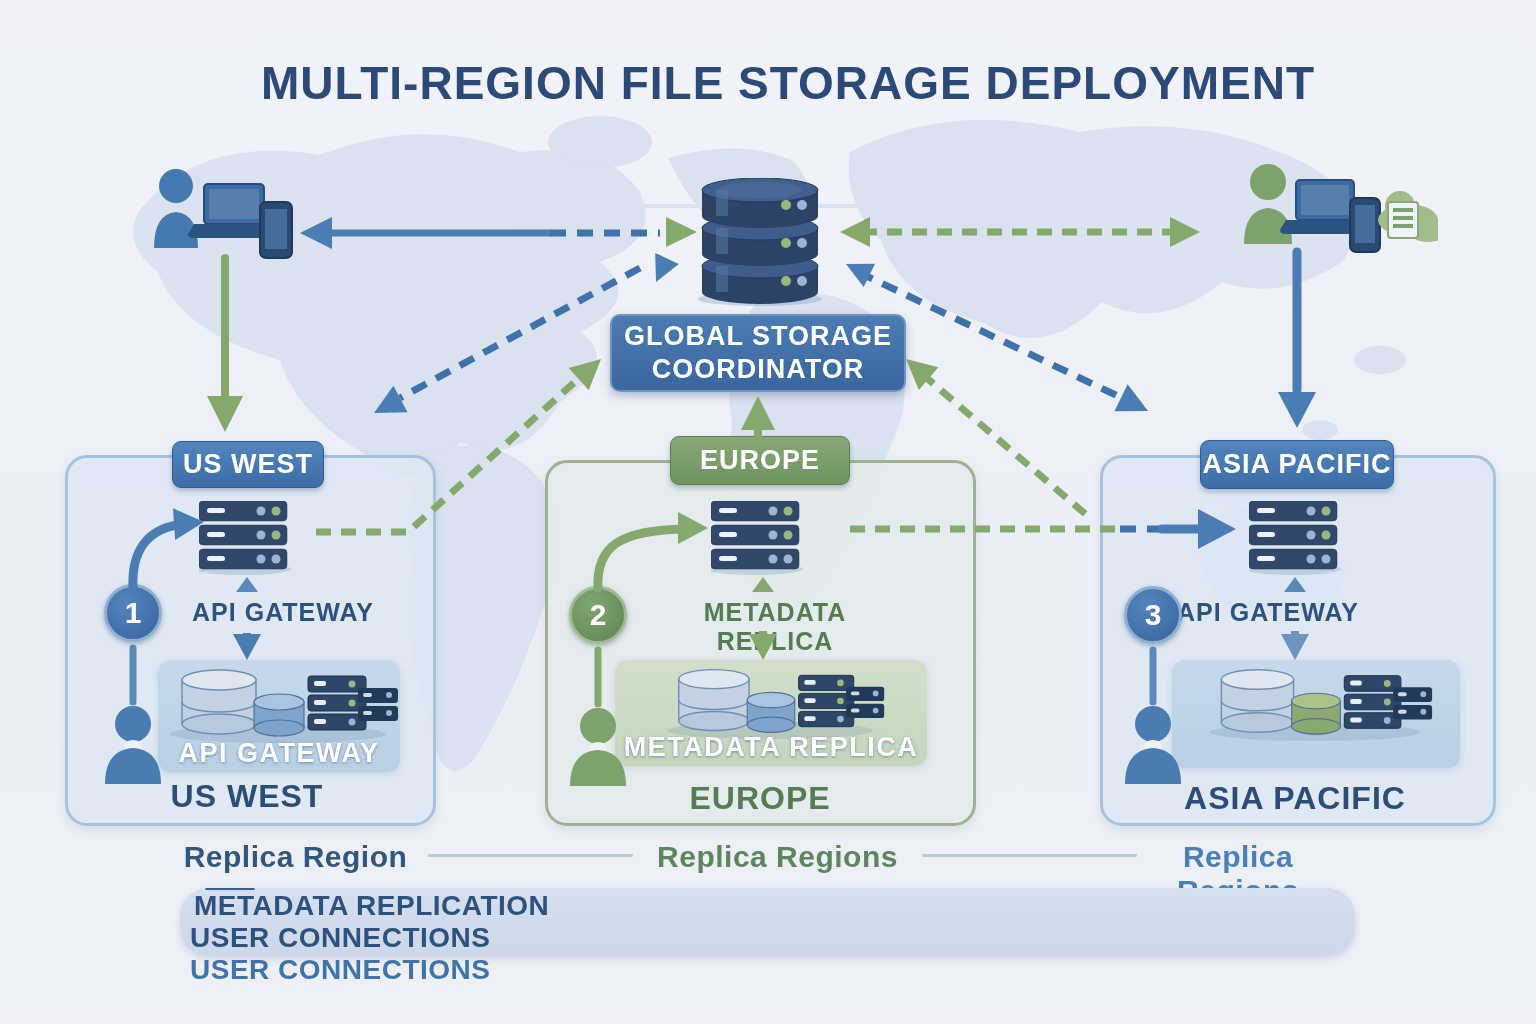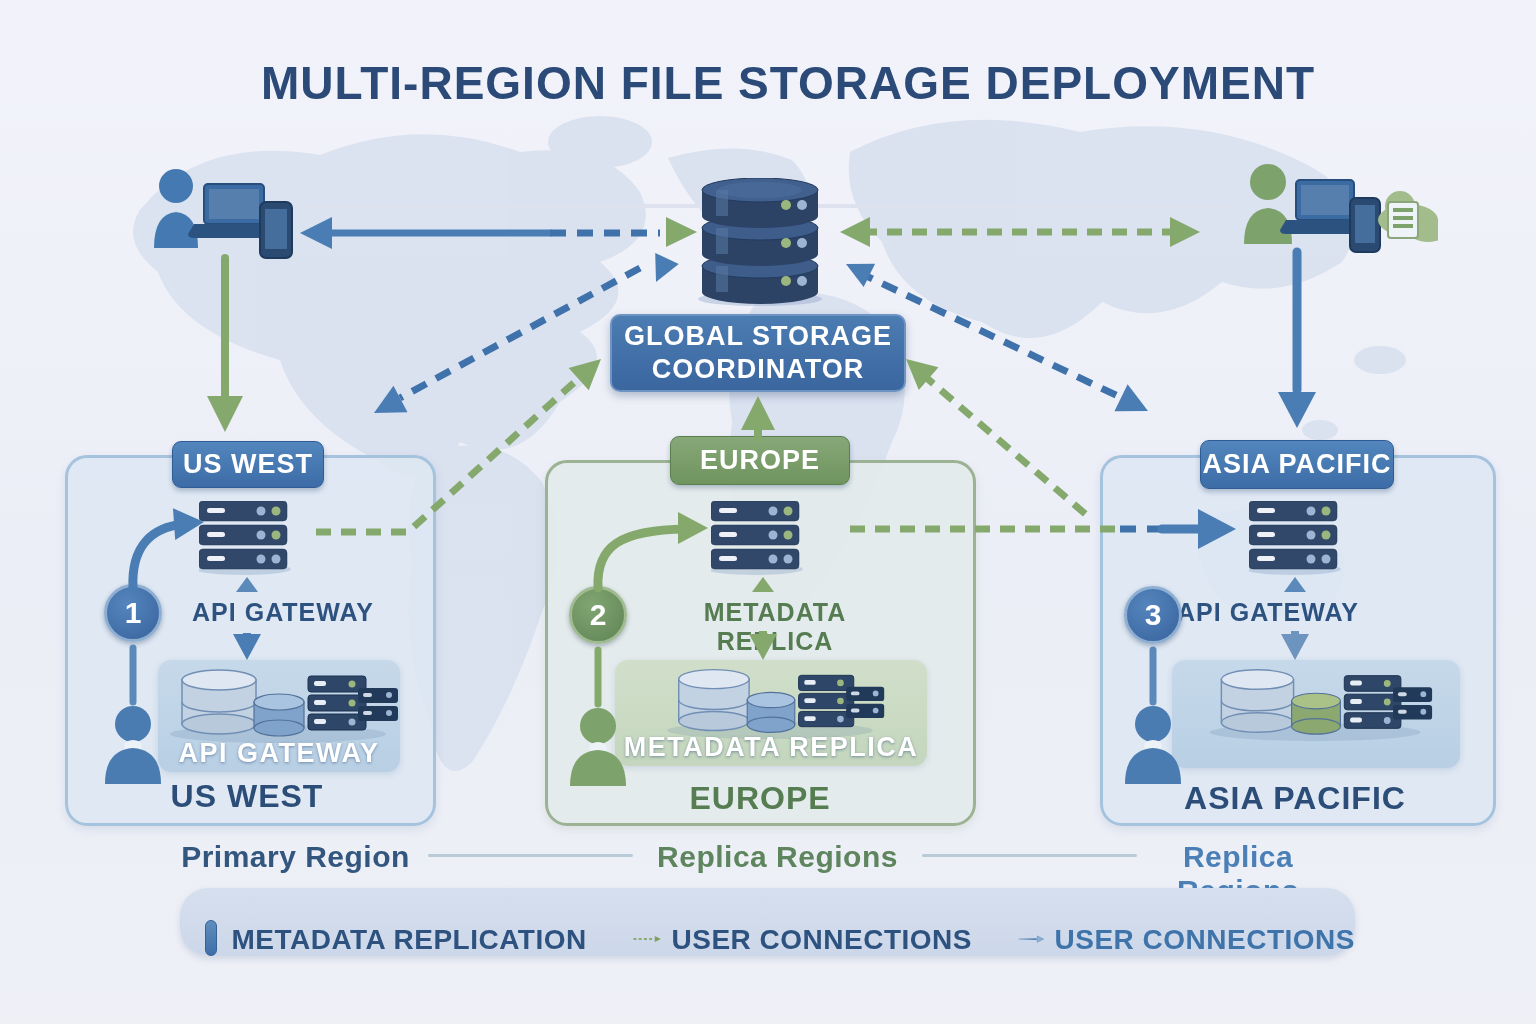--- a/index.html
+++ b/index.html
@@ -113,21 +113,21 @@
   .tl-3{left:1118px;width:240px;color:#4a80b7;}
   .type-line{z-index:3;top:854px;height:3px;background:#b9cbd9;border-radius:2px;}
   .line-1{left:428px;width:205px;}
   .line-2{left:922px;width:215px;}
 
   
   .legend-bar{
     left:180px;top:888px;width:1175px;height:68px;z-index:4;
     background:linear-gradient(180deg,#d6dfee,#ccd7e9);
     border-radius:28px;box-shadow:0 3px 6px rgba(120,140,175,.25);
-    display:flex;align-items:flex-end;
+    display:flex;align-items:flex-start;flex-direction:column;
   }
   .legend-swatch{
     width:48px;height:34px;border-radius:10px;margin-left:25px;
     background:linear-gradient(180deg,#5f8dbd,#3f6fa8);border:1px solid #35629a;
   }
   .legend-text{font-size:28px;font-weight:bold;letter-spacing:.5px;white-space:nowrap;}
   .lt-navy{color:#2d527f;} .lt-blue{color:#3f74ab;}
   .lg-gap1{margin-left:14px;} .lg-gap2{margin-left:46px;} .lg-gap3{margin-left:10px;}
 </style>
 </head>
@@ -329,21 +329,21 @@
   <svg class="abs person person-us" width="64" height="84" viewBox="0 0 64 84">
       <use href="#person-sym"></use>
     </svg>
   <svg class="abs person person-eu" width="64" height="84" viewBox="0 0 64 84">
       <use href="#person-sym"></use>
     </svg>
   <svg class="abs person person-ap" width="64" height="84" viewBox="0 0 64 84">
       <use href="#person-sym"></use>
     </svg>
 
-  <div class="abs type-label tl-1">Primary Region</div>
+  <div class="abs type-label tl-1">Replica Region</div>
   <div class="abs type-line line-1"></div>
   <div class="abs type-label tl-2">Replica Regions</div>
   <div class="abs type-line line-2"></div>
   <div class="abs type-label tl-3">Replica Regions</div>
 
   <div class="abs legend-bar">
     <span class="legend-swatch"></span>
     <span class="legend-text lt-navy lg-gap1">METADATA REPLICATION</span>
     <svg class="lg-gap2" width="132" height="34" viewBox="0 0 132 34">
       <line x1="2" y1="17" x2="92" y2="17" stroke="#8cab73" stroke-width="9" stroke-dasharray="14 10"></line>

